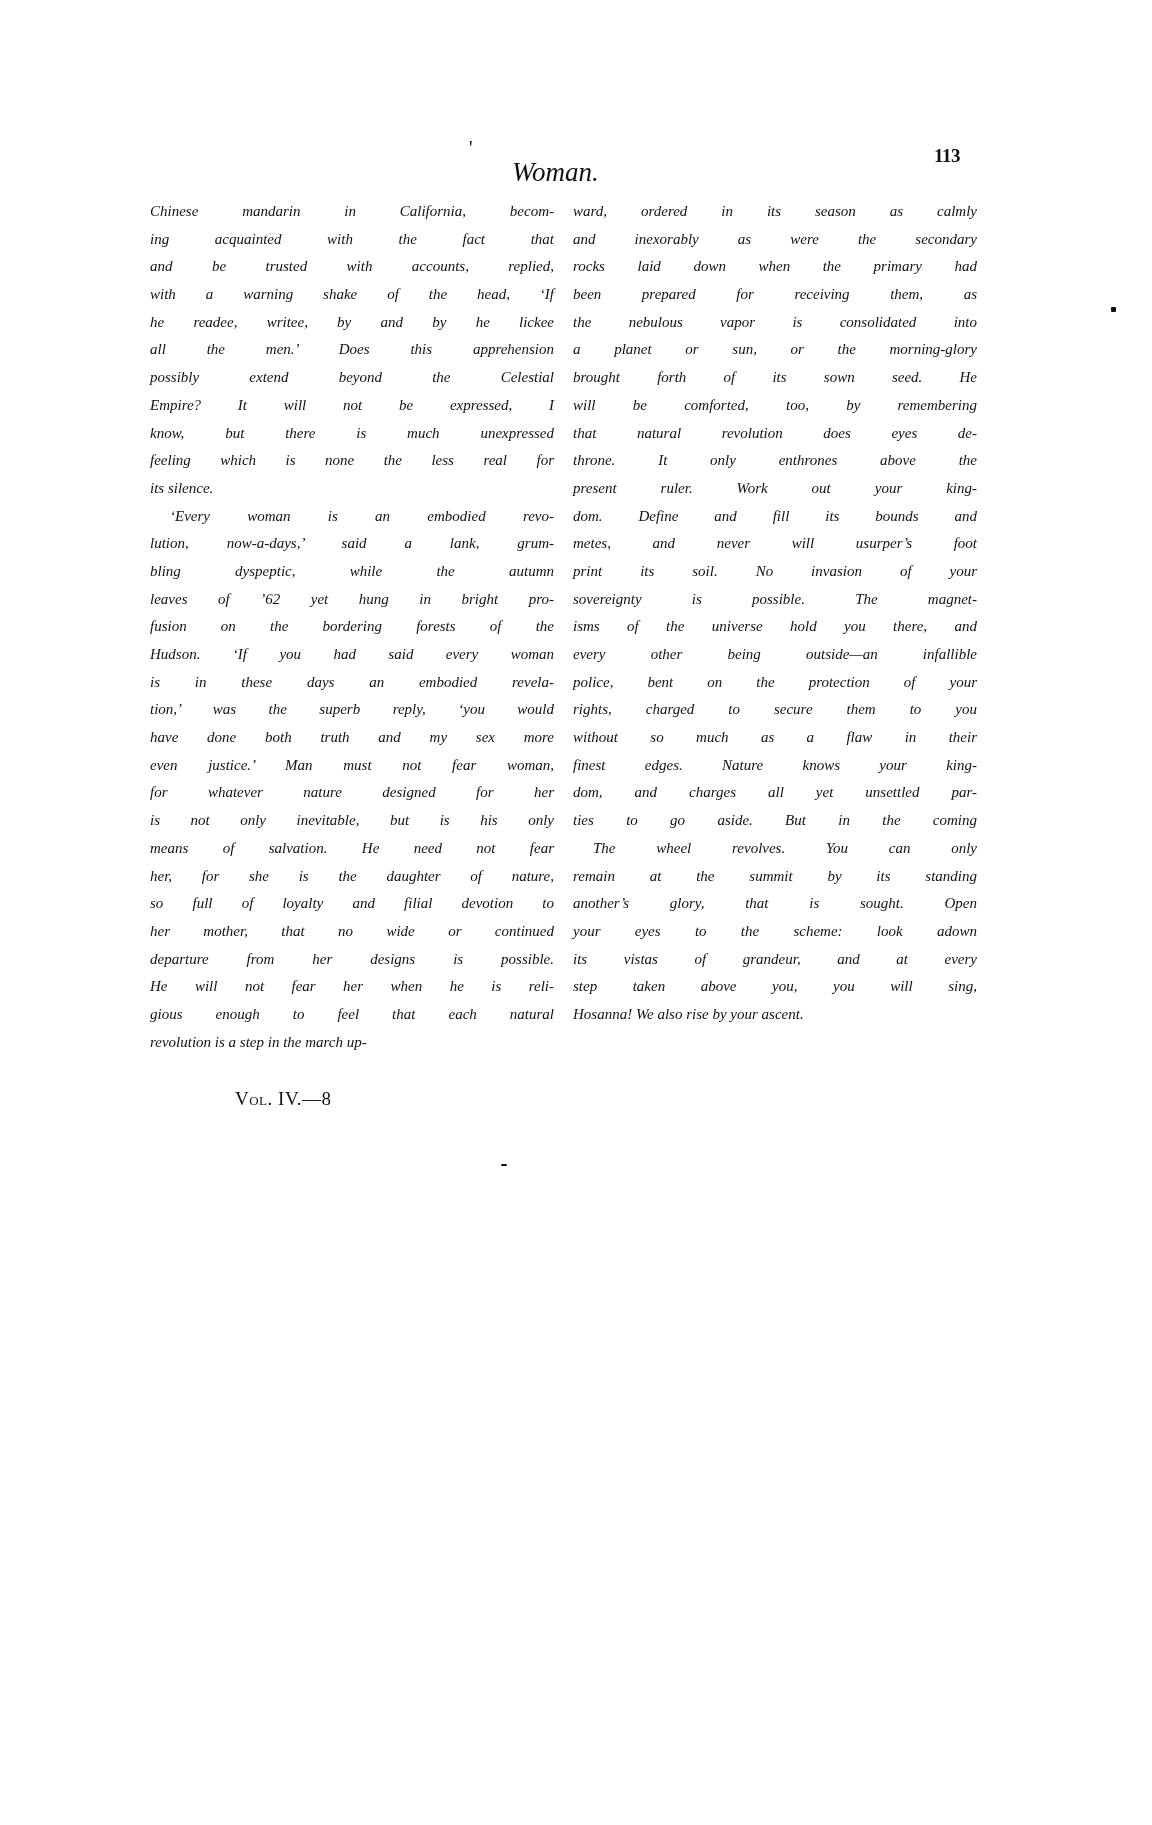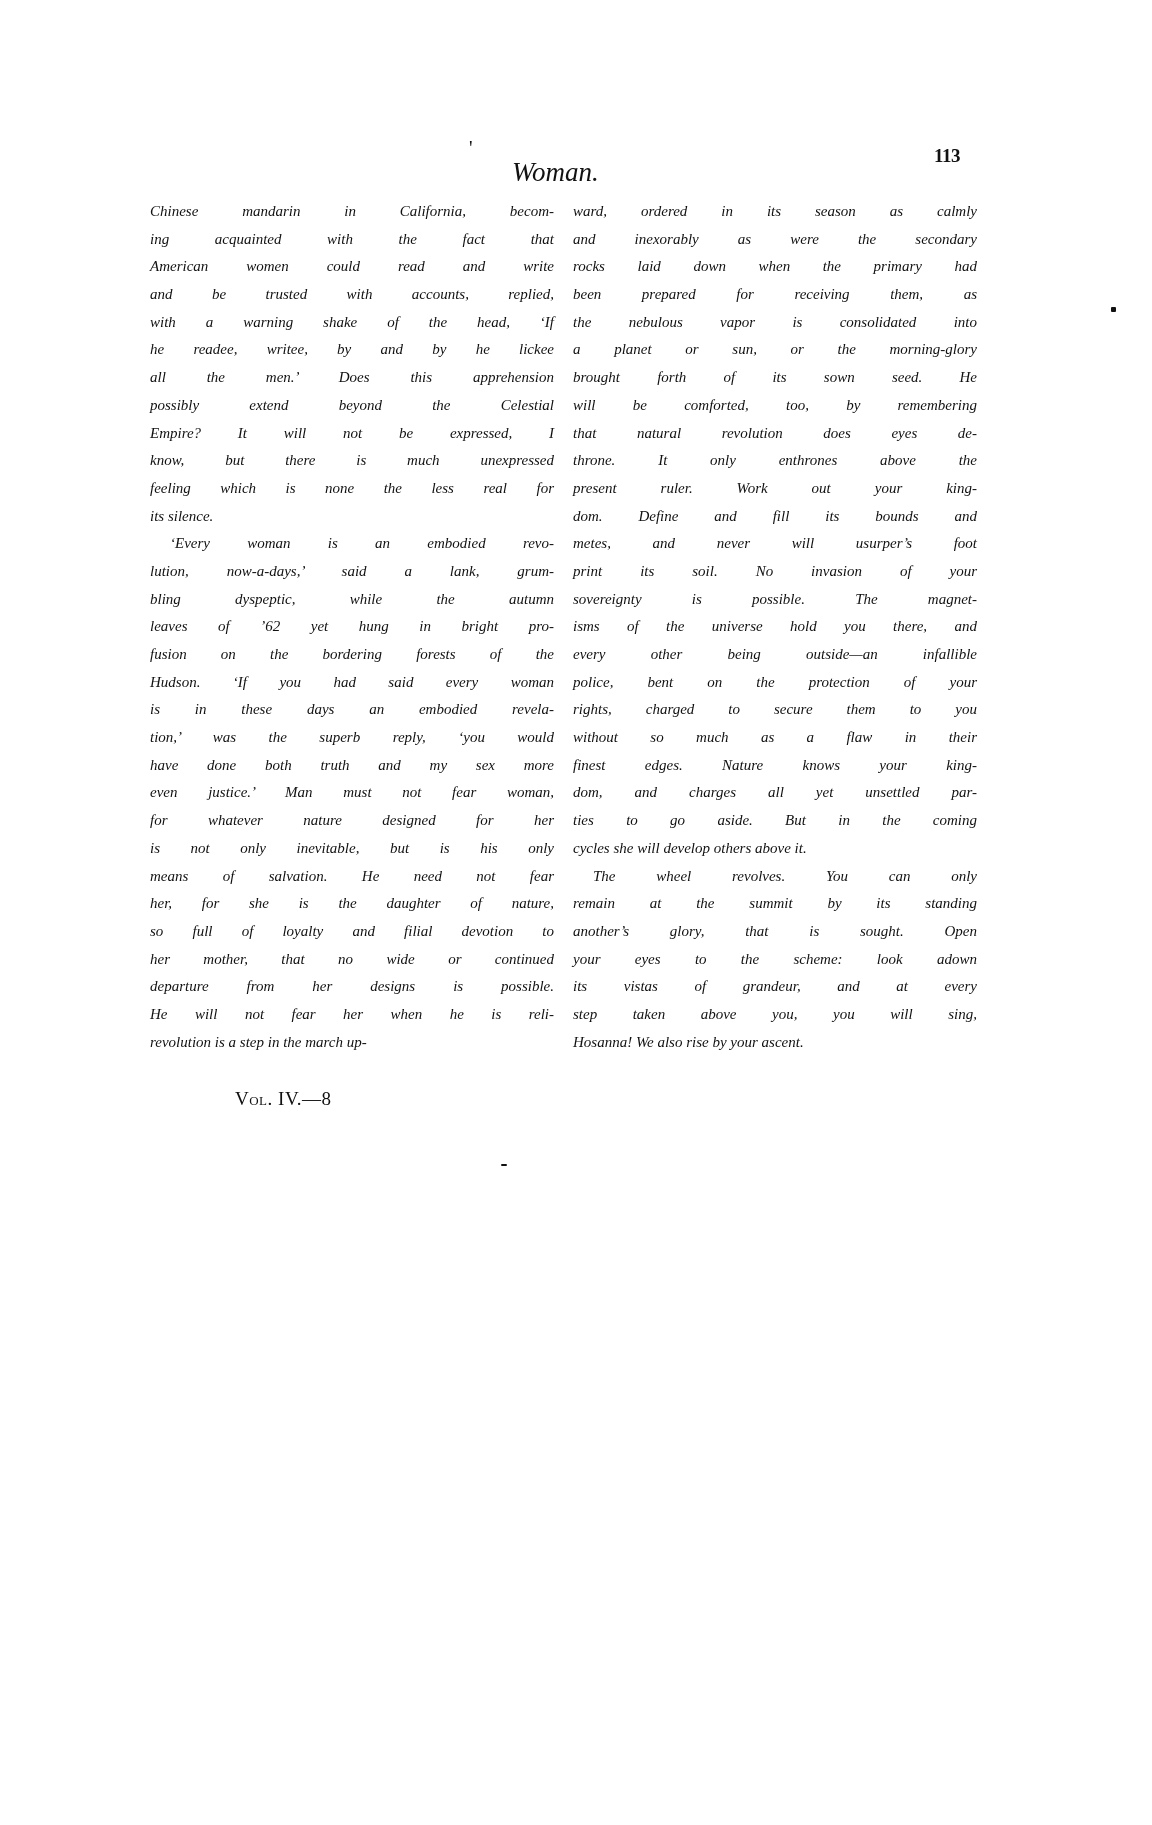--- a/index.html
+++ b/index.html
@@ -26,21 +26,20 @@
 
   <div class="running-head">
     <span class="head-dot">'</span>
     <span class="head-title">Woman.</span>
     <span class="page-number">113</span>
   </div>
 
   <div class="column col-left" id="left-col">
       <span class="line">Chinese mandarin in California, becom-</span>
       <span class="line">ing acquainted with the fact that</span>
-      <span class="line">American women could read and write</span>
       <span class="line">and be trusted with accounts, replied,</span>
       <span class="line">with a warning shake of the head, ‘If</span>
       <span class="line">he readee, writee, by and by he lickee</span>
       <span class="line">all the men.’ Does this apprehension</span>
       <span class="line">possibly extend beyond the Celestial</span>
       <span class="line">Empire? It will not be expressed, I</span>
       <span class="line">know, but there is much unexpressed</span>
       <span class="line">feeling which is none the less real for</span>
       <span class="line last">its silence.</span>
       <span class="line indent">‘Every woman is an embodied revo-</span>
@@ -54,20 +53,21 @@
       <span class="line">have done both truth and my sex more</span>
       <span class="line">even justice.’ Man must not fear woman,</span>
       <span class="line">for whatever nature designed for her</span>
       <span class="line">is not only inevitable, but is his only</span>
       <span class="line">means of salvation. He need not fear</span>
       <span class="line">her, for she is the daughter of nature,</span>
       <span class="line">so full of loyalty and filial devotion to</span>
       <span class="line">her mother, that no wide or continued</span>
       <span class="line">departure from her designs is possible.</span>
       <span class="line">He will not fear her when he is reli-</span>
+      <span class="line">gious enough to feel that each natural</span>
       <span class="line last">revolution is a step in the march up-</span>
     </div>
   <div class="column col-right" id="right-col">
       <span class="line">ward, ordered in its season as calmly</span>
       <span class="line">and inexorably as were the secondary</span>
       <span class="line">rocks laid down when the primary had</span>
       <span class="line">been prepared for receiving them, as</span>
       <span class="line">the nebulous vapor is consolidated into</span>
       <span class="line">a planet or sun, or the morning-glory</span>
       <span class="line">brought forth of its sown seed. He</span>
@@ -80,21 +80,20 @@
       <span class="line">print its soil. No invasion of your</span>
       <span class="line">sovereignty is possible. The magnet-</span>
       <span class="line">isms of the universe hold you there, and</span>
       <span class="line">every other being outside—an infallible</span>
       <span class="line">police, bent on the protection of your</span>
       <span class="line">rights, charged to secure them to you</span>
       <span class="line">without so much as a flaw in their</span>
       <span class="line">finest edges. Nature knows your king-</span>
       <span class="line">dom, and charges all yet unsettled par-</span>
       <span class="line">ties to go aside. But in the coming</span>
-      <span class="line last">cycles she will develop others above it.</span>
       <span class="line indent">The wheel revolves. You can only</span>
       <span class="line">remain at the summit by its standing</span>
       <span class="line">another’s glory, that is sought. Open</span>
       <span class="line">your eyes to the scheme: look adown</span>
       <span class="line">its vistas of grandeur, and at every</span>
       <span class="line">step taken above you, you will sing,</span>
       <span class="line last">Hosanna! We also rise by your ascent.</span>
     </div>
 
   <div class="signature">Vol. IV.—8</div>

